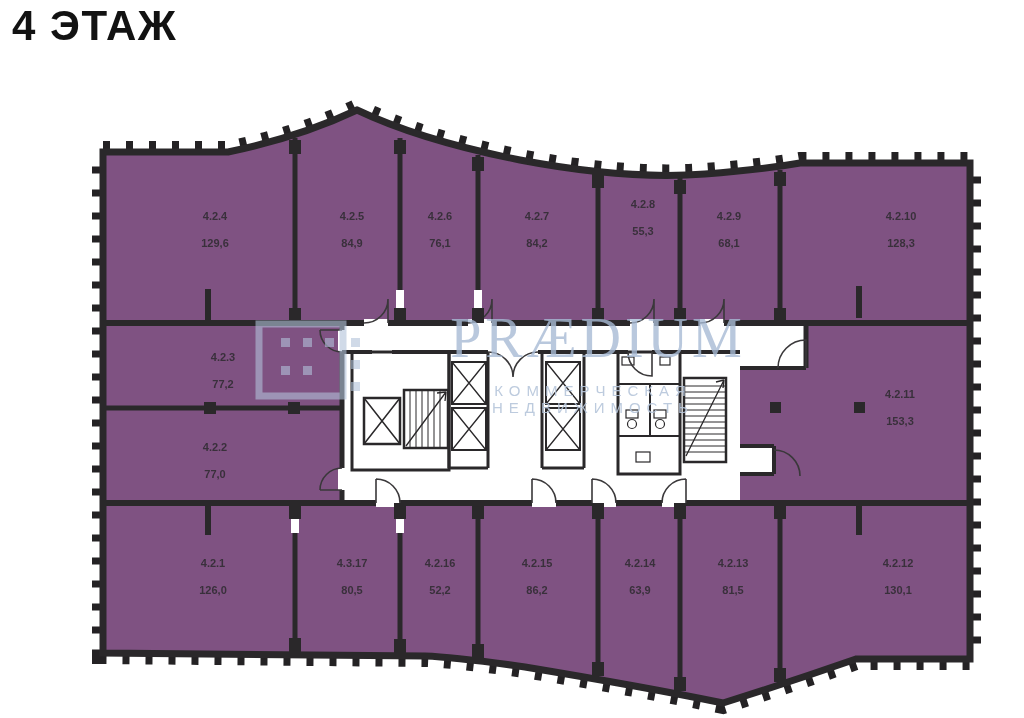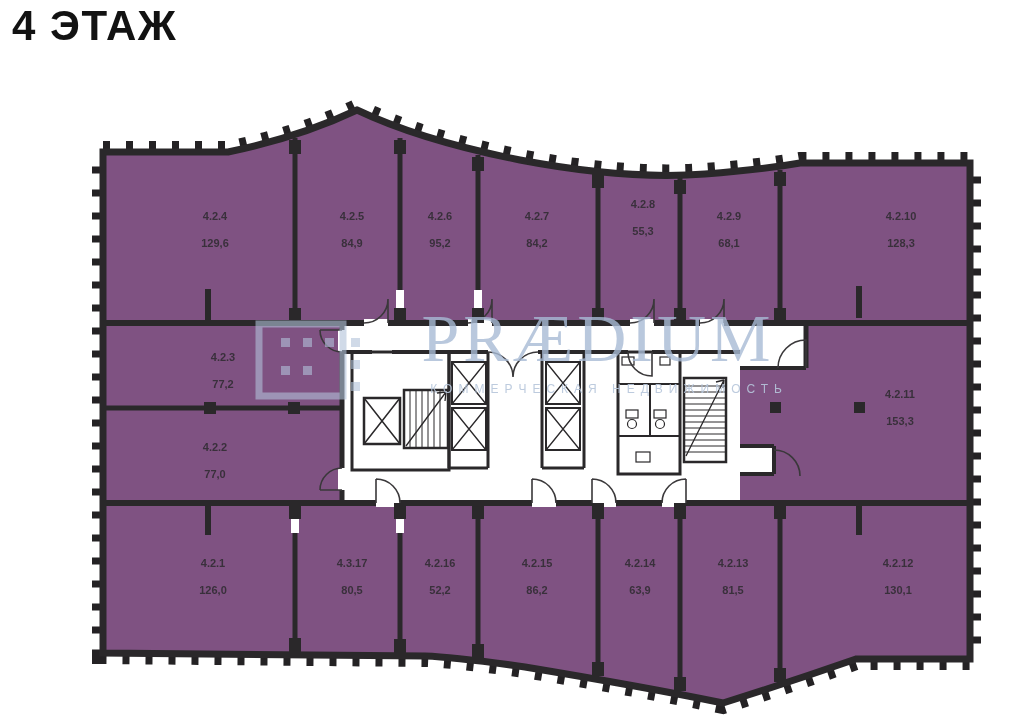--- a/index.html
+++ b/index.html
@@ -6,24 +6,24 @@
     font-family:"Liberation Sans",sans-serif;}
   #stage{position:relative;width:1024px;height:718px;background:#fff;}
   #plan-svg{position:absolute;left:0;top:0;}
   .page-title{position:absolute;left:12px;top:2px;font-size:42px;font-weight:800;
     color:#121212;letter-spacing:1.5px;}
   .room-label{position:absolute;transform:translateX(-50%);text-align:center;
     font-size:11px;font-weight:bold;color:#39303B;line-height:16px;white-space:nowrap;cursor:pointer;}
   .room-label span{display:block;margin-top:11px;}
   .watermark{position:absolute;left:0;top:0;width:1024px;height:718px;pointer-events:none;}
   .wm-brand{position:absolute;left:393px;top:302px;width:410px;text-align:center;
-    font-family:"Liberation Serif",serif;font-size:68px;line-height:72px;font-weight:400;
+    font-family:"Liberation Serif",serif;font-size:56px;line-height:72px;font-weight:400;
     color:rgba(168,186,212,0.8);letter-spacing:4px;}
-  .wm-sub{position:absolute;left:398px;top:382px;width:390px;text-align:right;
-    font-size:12px;letter-spacing:6px;color:rgba(182,197,218,0.9);font-weight:500;}
+  .wm-sub{position:absolute;left:398px;top:382px;width:390px;text-align:center;
+    font-size:15px;letter-spacing:6px;color:rgba(182,197,218,0.9);font-weight:500;}
   .wm-logo{position:absolute;left:253px;top:318px;}
 </style>
 </head>
 <body>
 
 <div id="stage">
 
   <svg id="plan-svg" width="1024" height="718" viewBox="0 0 1024 718">
     <defs>
       <path id="outline" d="M103,152 L228,152 Q300,137 357,110 Q420,140 520,160 Q625,180 705,174 Q760,170 800,163 L970,163 L970,659 L856,659 Q790,682 723,703 Q645,687 525,667 Q455,657 425,656 L103,653 Z"></path>
@@ -180,21 +180,21 @@
   <div class="room-label" style="left:215px;top:197px">
     <span>4.2.4</span>
       <span>129,6</span>
     </div>
   <div class="room-label" style="left:352px;top:197px">
     <span>4.2.5</span>
       <span>84,9</span>
     </div>
   <div class="room-label" style="left:440px;top:197px">
     <span>4.2.6</span>
-      <span>95,2</span>
+      <span>76,1</span>
     </div>
   <div class="room-label" style="left:537px;top:197px">
     <span>4.2.7</span>
       <span>84,2</span>
     </div>
   <div class="room-label" style="left:643px;top:185px">
     <span>4.2.8</span>
       <span>55,3</span>
     </div>
   <div class="room-label" style="left:729px;top:197px">

